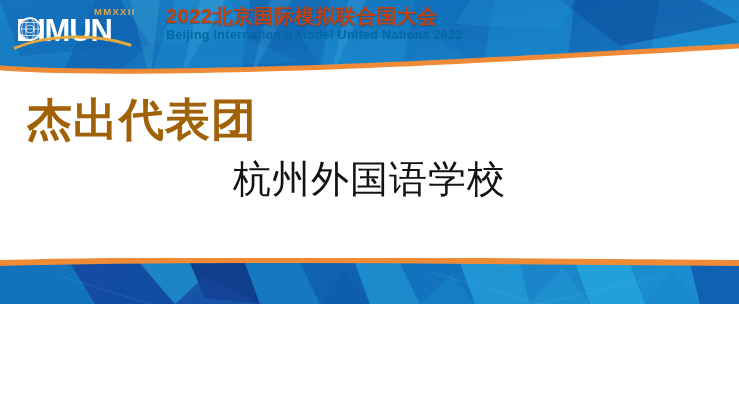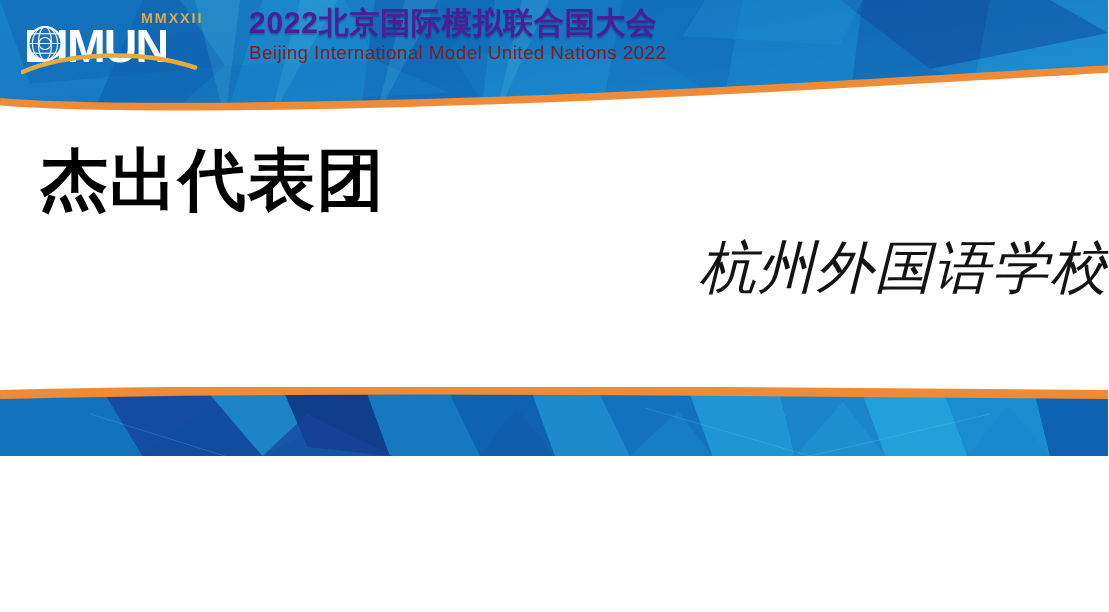--- a/index.html
+++ b/index.html
@@ -36,65 +36,64 @@
 
   .title-block {
     position:absolute;
     left:166px; top:6px;
     z-index:5;
     line-height:1;
   }
   .title-cn {
     font-size:20px;
     font-weight:bold;
-    color:#4c1d95;
+    color:#c2410c;
     letter-spacing:0.5px;
     white-space:nowrap;
     text-shadow:0 1px 1px rgba(0,40,90,.35);
   }
   .title-en {
     margin-top:3px;
     font-size:12.5px;
-    font-weight:normal;
-    color:#7f1d1d;
+    font-weight:bold;
+    color:#0369a1;
     letter-spacing:0.3px;
     white-space:nowrap;
   }
 
   
   .body-area {
     position:absolute;
     left:0; top:80px;
     width:739px; height:283px;
     background:#ffffff;
   }
   .award-heading {
     position:absolute;
     left:27px; top:16px;
     font-size:45px;
     font-weight:bold;
-    color:#000000;
+    color:#a16207;
     letter-spacing:1px;
     line-height:1.05;
     white-space:nowrap;
   }
   .recipient-list {
     position:absolute;
     left:0; top:72px;
     width:739px;
   }
   .recipient {
     font-size:38px;
     font-weight:normal;
     color:#131313;
     letter-spacing:1px;
     line-height:1.45;
     white-space:nowrap;
-    text-align:right;
-    font-style:italic;
+    text-align:center;
   }
 
   
   .footer-band {
     position:absolute;
     left:0; bottom:0;
     width:739px; height:46px;
     overflow:hidden;
   }
   .footer-band svg { display:block; width:739px; height:46px; }

